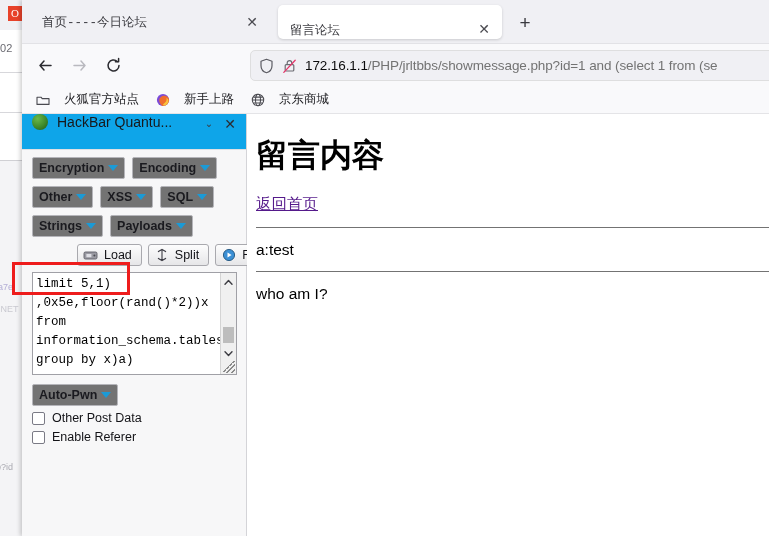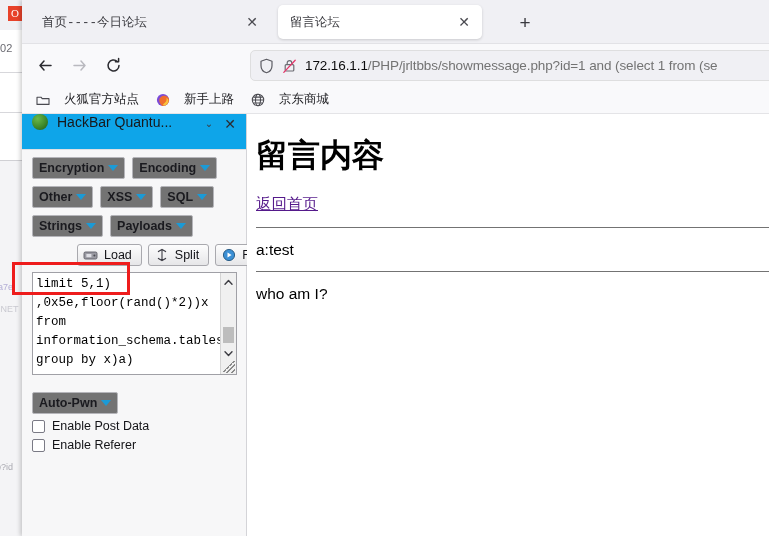--- a/index.html
+++ b/index.html
@@ -294,21 +294,21 @@
   }
   .ta-grip {
     position: absolute; right: 1px; bottom: 1px;
     width: 12px; height: 12px;
     background:
       linear-gradient(135deg, transparent 42%, #8a8a8a 42%, #8a8a8a 50%, transparent 50%),
       linear-gradient(135deg, transparent 62%, #8a8a8a 62%, #8a8a8a 70%, transparent 70%),
       linear-gradient(135deg, transparent 82%, #8a8a8a 82%, #8a8a8a 90%, transparent 90%);
   }
 
-  .autopwn-row { margin-top: 17px; }
+  .autopwn-row { margin-top: 9px; }
   .chk-row {
     display: flex; align-items: center;
     margin-top: 5px;
   }
   .chkbox {
     width: 13px; height: 13px;
     border: 1px solid #7a7a85;
     background: #fff;
     border-radius: 2px;
     flex: 0 0 auto;
@@ -371,21 +371,21 @@
   <div class="bg-tiny" style="left:-4px; top:462px; color:#aaaab2;">p?id</div>
 </div>
 
 <div id="browser">
 
   <div class="tabstrip">
     <div class="tab inactive" style="left:8px; width:240px;">
       <span class="tab-title">首页----今日论坛</span>
       <span class="tab-close">✕</span>
     </div>
-    <div class="tab active" style="left:256px; width:204px;">
+    <div class="tab active" style="left:256px; width:224px;align-items:flex-end;">
       <span class="tab-title">留言论坛</span>
       <span class="tab-close">✕</span>
     </div>
     <div class="newtab">+</div>
   </div>
 
   <div class="navbar">
     <div class="navbtn">
       <svg width="17" height="17" viewBox="0 0 17 17" fill="none" stroke="currentColor" stroke-width="1.5" stroke-linecap="round" stroke-linejoin="round">
         <path d="M14 8.5H3M7 4 3 8.5 7 13"></path>
@@ -556,21 +556,21 @@
 
         <div class="autopwn-row">
           <div class="hbtn" style="display:inline-flex;">
             <span>Auto-Pwn</span>
             <span class="caret"></span>
           </div>
         </div>
 
         <div class="chk-row">
           <span class="chkbox"></span>
-          <span class="chk-label">Enable Post Data</span>
+          <span class="chk-label">Other Post Data</span>
         </div>
         <div class="chk-row">
           <span class="chkbox"></span>
           <span class="chk-label">Enable Referer</span>
         </div>
 
       </div>
     </div>
 
     <div class="page">

